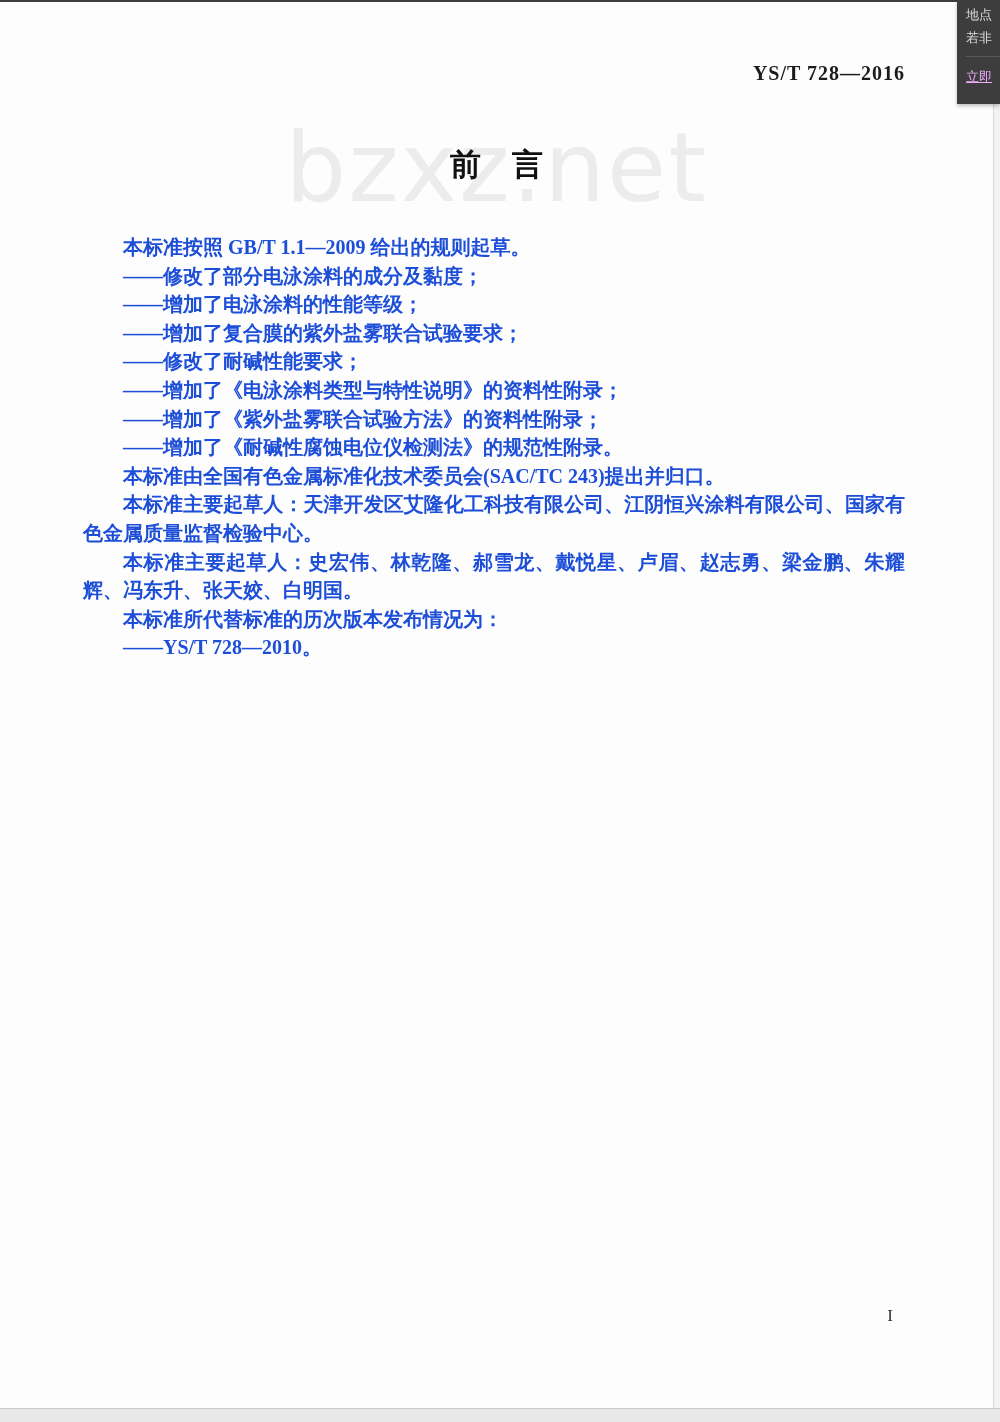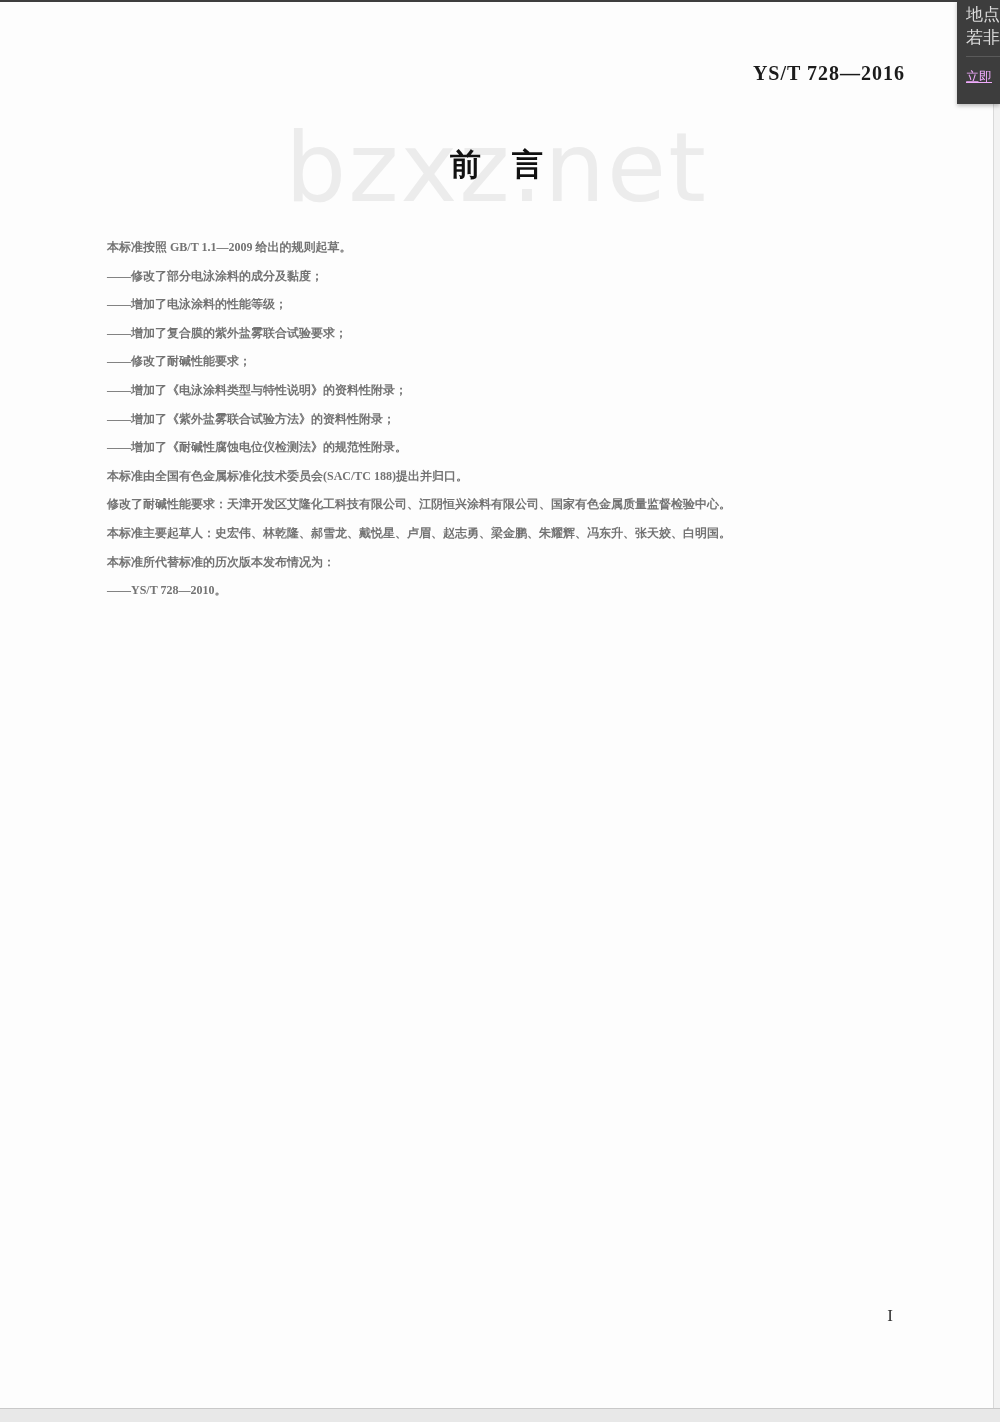--- a/index.html
+++ b/index.html
@@ -71,24 +71,24 @@
     z-index: 2;
   }
   .content {
     position: absolute; left: 83px; top: 233px;
     width: 822px;
     z-index: 2;
     text-align: justify;
   }
   .content p.para {
     margin: 0;
-    font-size: 12px;
+    font-size: 20px;
     line-height: 28.6px;
     font-weight: 700;
-    color: #737373;
+    color: #1d4ed8;
     text-indent: 2em;
   }
   .page-number {
     position: absolute; left: 878px; top: 1306px;
     width: 24px; text-align: center;
     font-size: 17px; font-weight: 400;
     color: #333;
     z-index: 2;
   }
   
@@ -97,21 +97,21 @@
     width: 43px; height: 104px;
     background: #3d3d3d;
     box-shadow: 0 2px 4px rgba(0,0,0,0.25);
     z-index: 7;
     overflow: hidden;
     box-sizing: border-box;
     padding: 7px 0 0 9px;
     font-family: "Liberation Sans", sans-serif;
   }
   .overlay-panel .popup-line {
-    font-size: 17px; line-height: 15px;
+    font-size: 13px; line-height: 15px;
     color: #dcdcdc;
     white-space: nowrap;
     margin-bottom: 8px;
   }
   .overlay-panel .popup-divider {
     width: 60px; height: 0;
     border-top: 1px solid #5a5a5a;
     margin: 11px 0 10px 0;
   }
   .overlay-panel .popup-link {
@@ -134,22 +134,22 @@
     <h1 class="doc-title">前　言</h1>
     <div class="content">
         <p class="para">本标准按照 GB/T 1.1—2009 给出的规则起草。</p>
         <p class="para">——修改了部分电泳涂料的成分及黏度；</p>
         <p class="para">——增加了电泳涂料的性能等级；</p>
         <p class="para">——增加了复合膜的紫外盐雾联合试验要求；</p>
         <p class="para">——修改了耐碱性能要求；</p>
         <p class="para">——增加了《电泳涂料类型与特性说明》的资料性附录；</p>
         <p class="para">——增加了《紫外盐雾联合试验方法》的资料性附录；</p>
         <p class="para">——增加了《耐碱性腐蚀电位仪检测法》的规范性附录。</p>
-        <p class="para">本标准由全国有色金属标准化技术委员会(SAC/TC 188)提出并归口。</p>
-        <p class="para">修改了耐碱性能要求：天津开发区艾隆化工科技有限公司、江阴恒兴涂料有限公司、国家有色金属质量监督检验中心。</p>
+        <p class="para">本标准由全国有色金属标准化技术委员会(SAC/TC 243)提出并归口。</p>
+        <p class="para">本标准主要起草人：天津开发区艾隆化工科技有限公司、江阴恒兴涂料有限公司、国家有色金属质量监督检验中心。</p>
         <p class="para">本标准主要起草人：史宏伟、林乾隆、郝雪龙、戴悦星、卢眉、赵志勇、梁金鹏、朱耀辉、冯东升、张天姣、白明国。</p>
         <p class="para">本标准所代替标准的历次版本发布情况为：</p>
         <p class="para">——YS/T 728—2010。</p>
       </div>
     <div class="page-number">I</div>
   </div>
 
   <div class="right-gutter"></div>
   <div class="bottom-bar"></div>
   <div class="top-line"></div>

